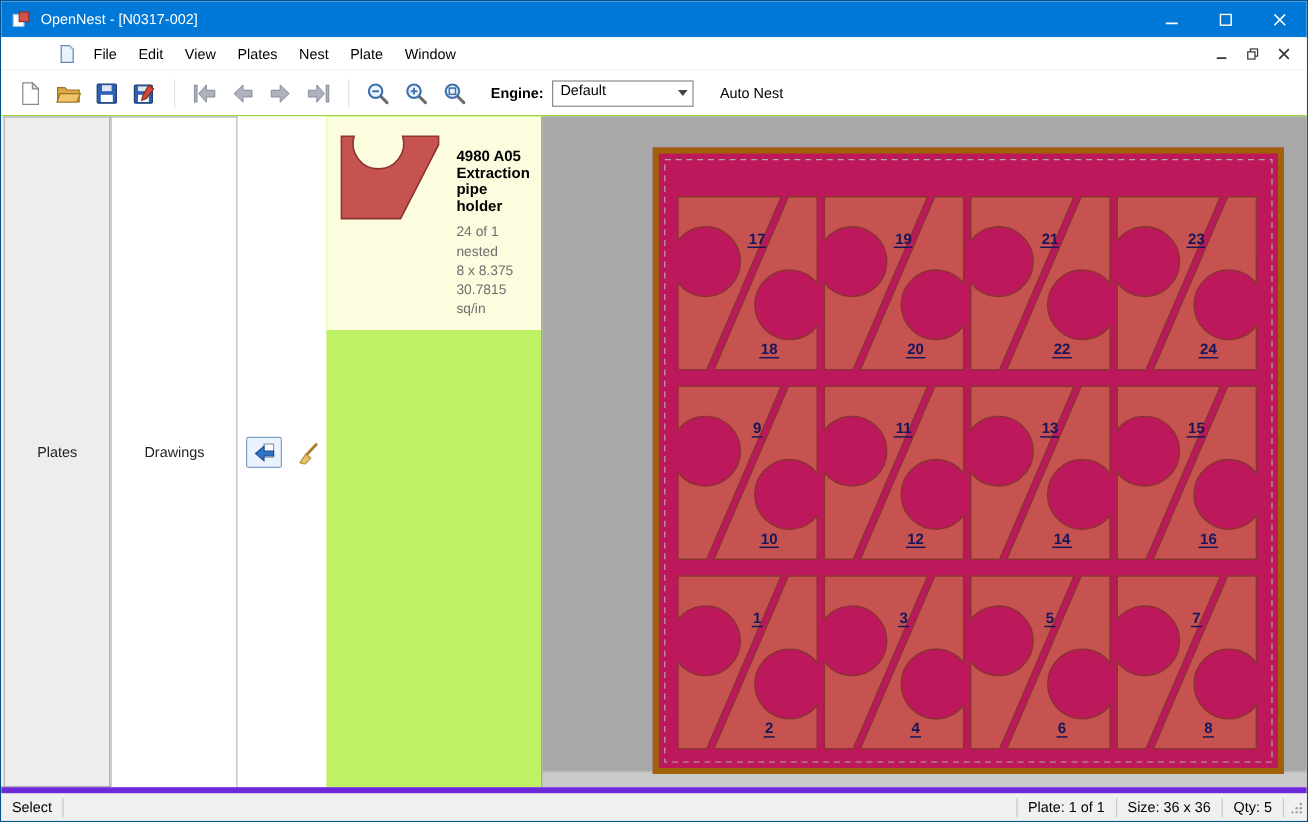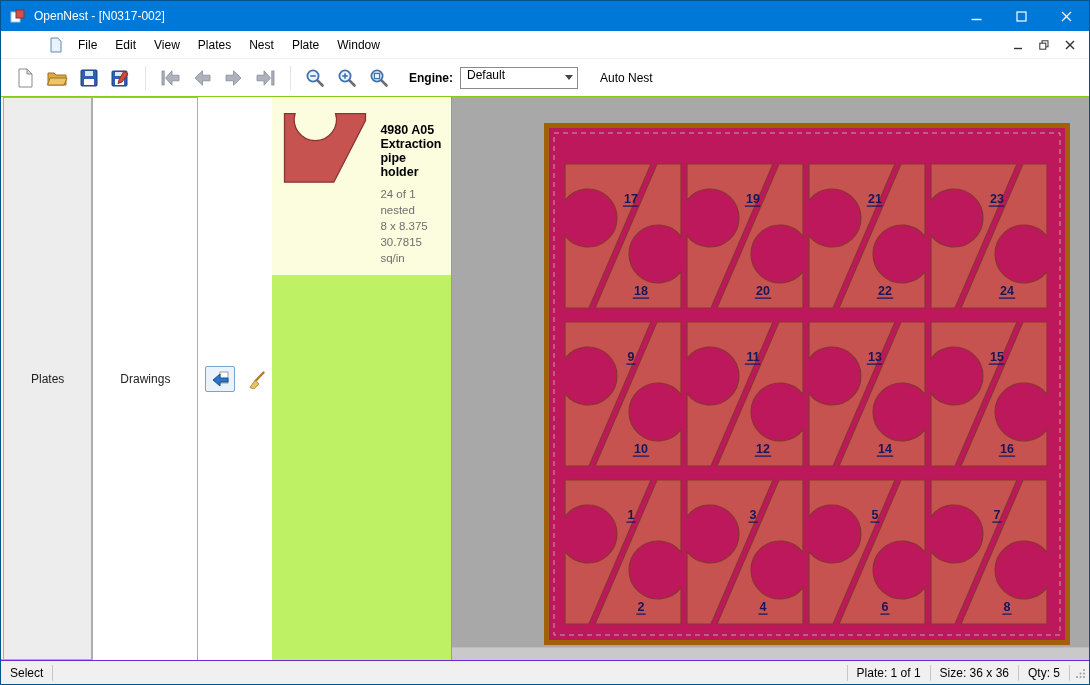--- a/index.html
+++ b/index.html
@@ -44,21 +44,21 @@
   .item-text .title{font-weight:bold;font-size:12.5px;margin:19px 0 7px 0;color:#000;}
   .item-text .meta{color:#6f6f6f;font-size:11.5px;line-height:16px;}
 
   .canvas{flex:1;background:#a8a8a8;display:flex;flex-direction:column;min-width:0;}
   .canvas-main{flex:1;position:relative;}
   .plate{position:absolute;left:92px;top:26px;width:516px;height:512px;background:#be185d;border:5px solid #a16207;}
   .canvas-hscroll{flex:0 0 12px;background:#c9c9c9;border-top:1px solid #bdbdbd;}
   .part-label{font:bold 12.5px "Liberation Sans",sans-serif;}
 
   
-  .statusbar{flex:0 0 23px;background:#f0f0f0;border-top:1px solid #6d28d9;display:flex;align-items:center;}
+  .statusbar{flex:0 0 23px;background:#f0f0f0;border-top:5px solid #6d28d9;display:flex;align-items:center;}
   .status-cell{padding:0 9px;height:100%;display:flex;align-items:center;white-space:nowrap;}
   .sep{width:1px;height:16px;background:#c6c6c6;}
   .location{color:#9a9a9a;}
   .status-right{margin-left:auto;display:flex;align-items:center;height:100%;}
   .gpu{color:#13871c;}
   .grip{padding:0 3px 0 6px;display:flex;align-items:flex-end;}
 </style>
 </head>
 <body>
 

